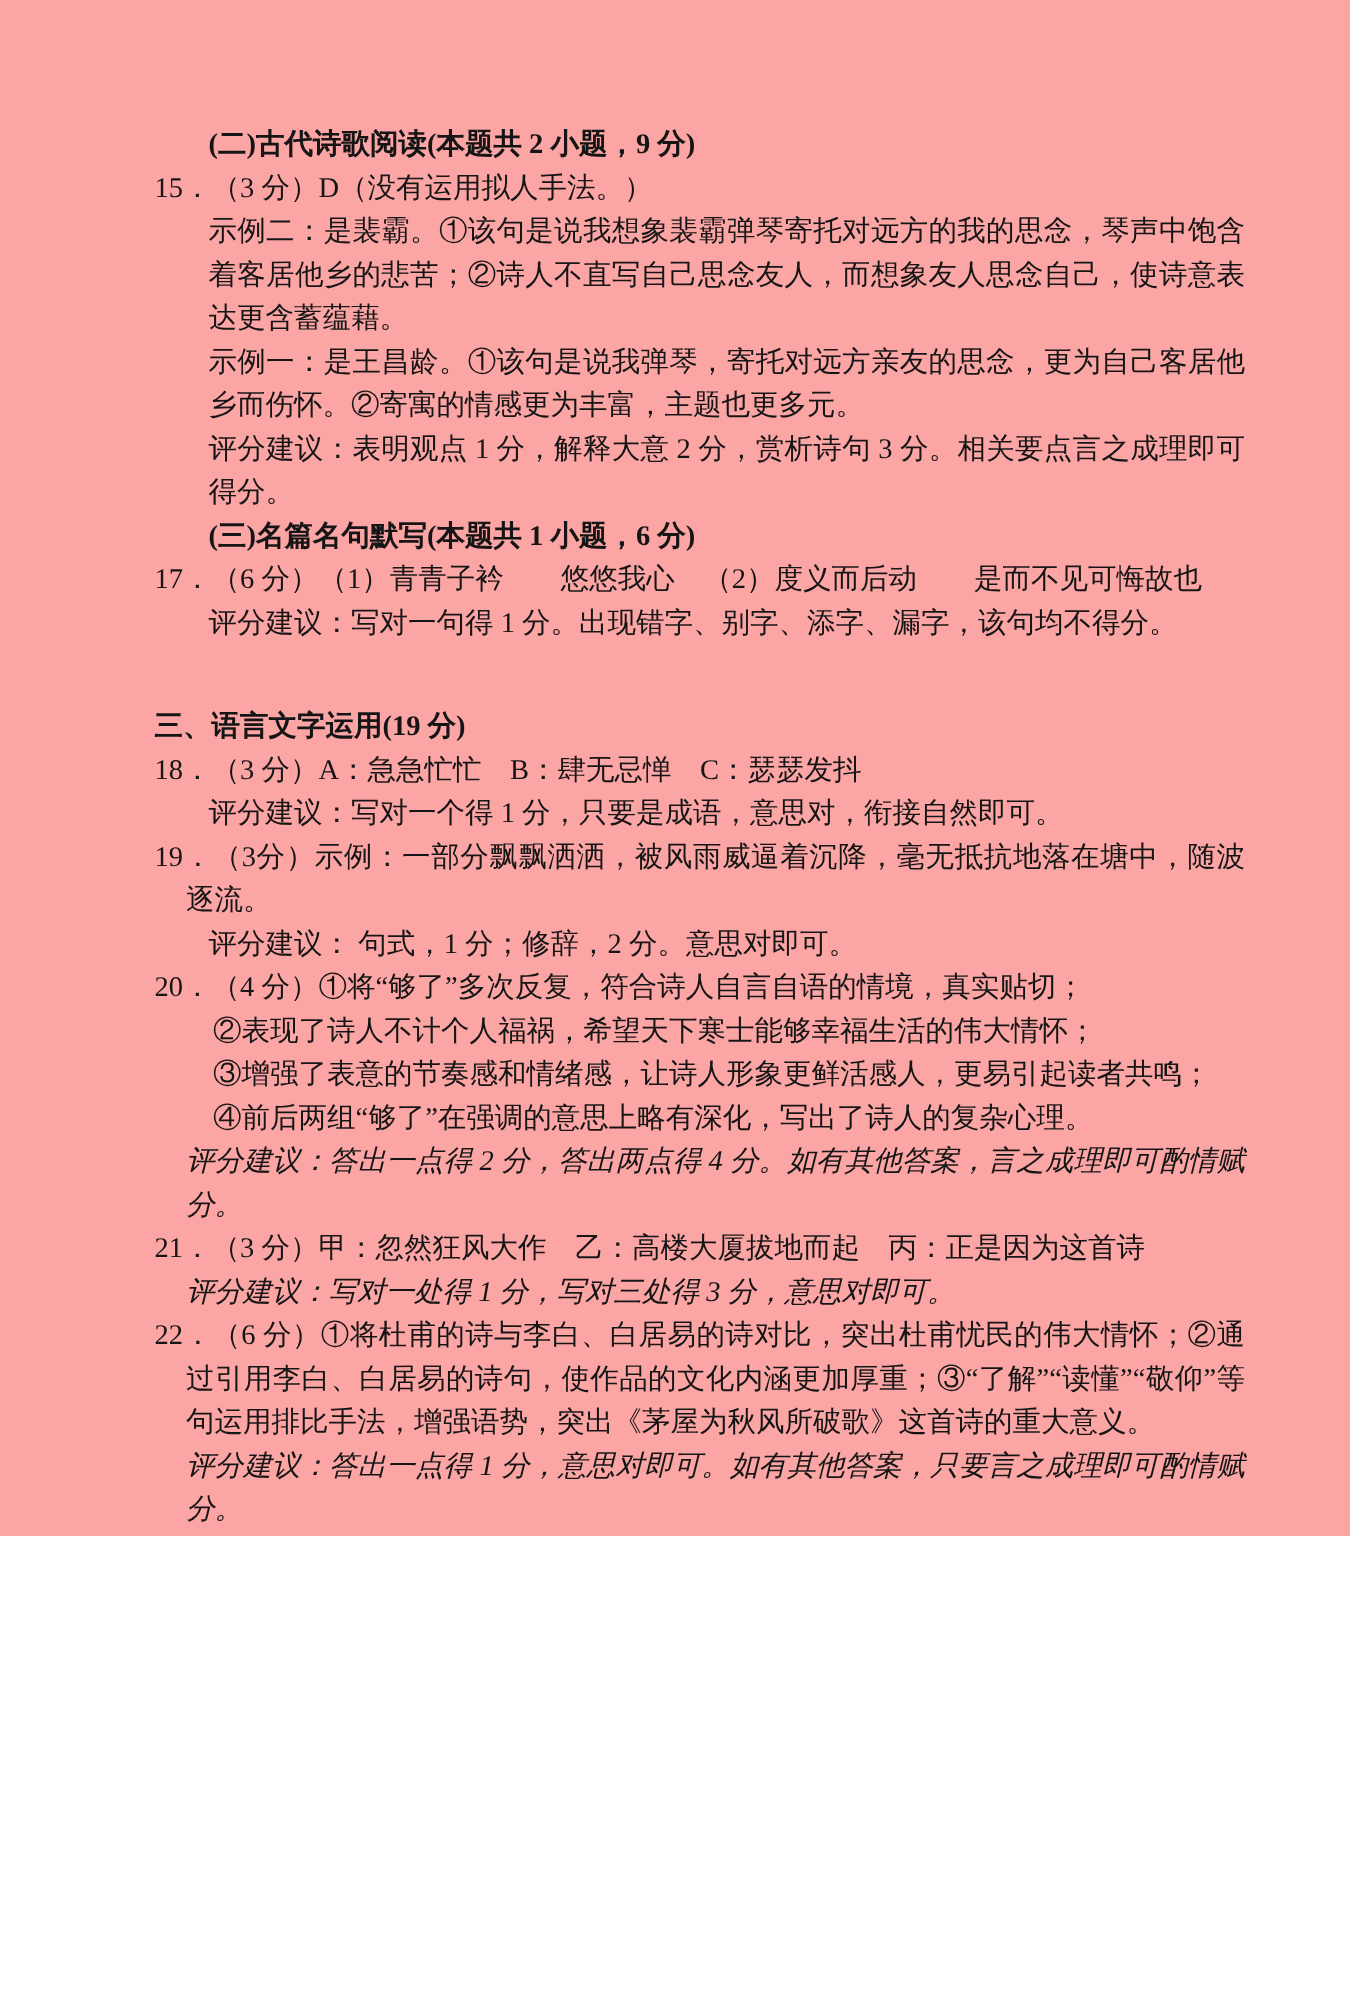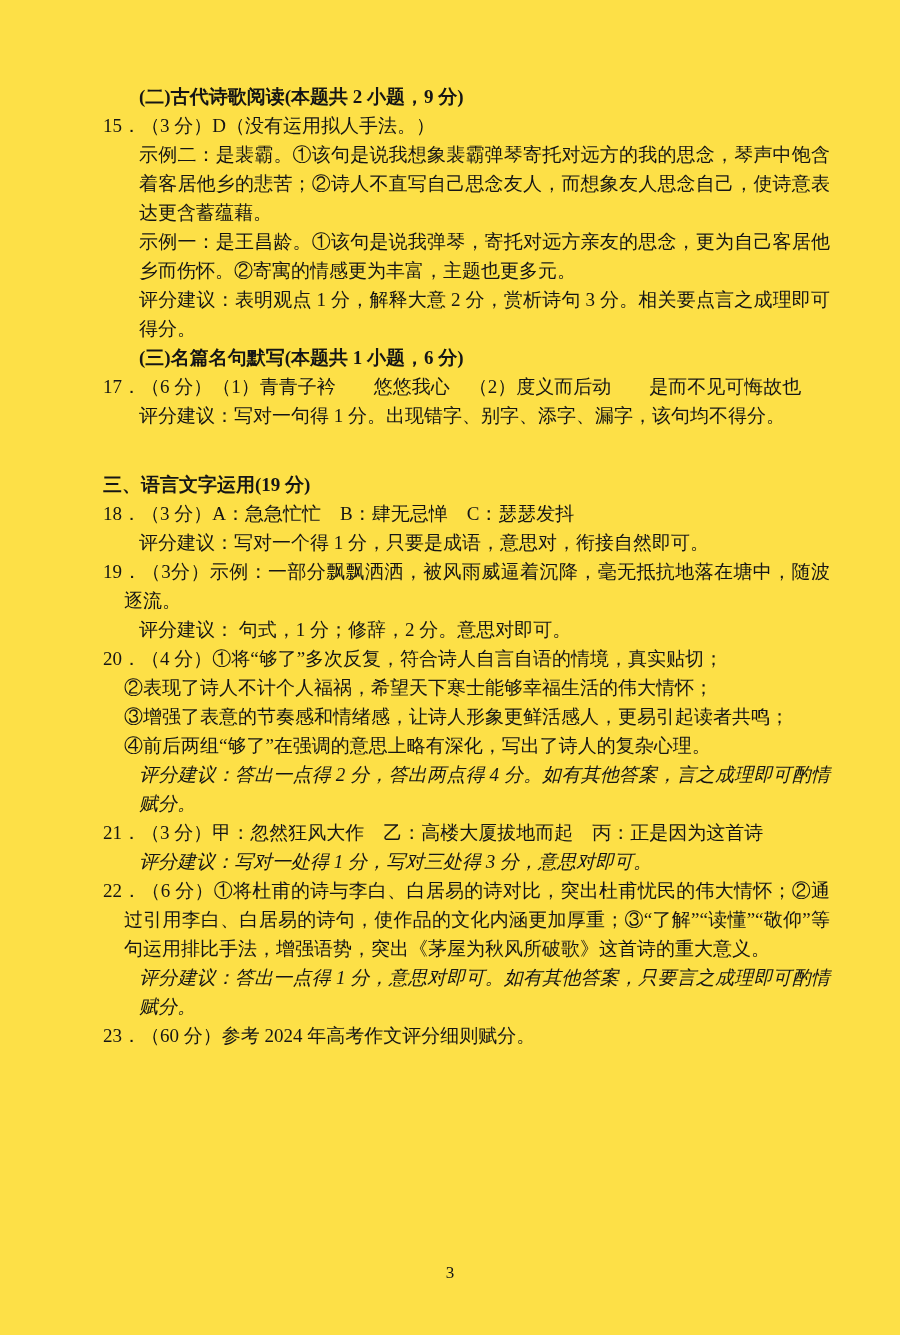--- a/index.html
+++ b/index.html
@@ -3,54 +3,54 @@
 <meta charset="utf-8">
 <style>
   html, body {
     margin: 0;
     padding: 0;
     background: #ffffff;
   }
   .page {
     position: relative;
     width: 900px;
-    height: 1335px;
-    background: #fde047;
+    height: 1024px;
+    background: #fca5a5;
     color: #151515;
     font-family: "Liberation Serif", "DejaVu Serif", serif;
     font-size: 19px;
     line-height: 29px;
     overflow: hidden;
   }
   .content {
     position: absolute;
     left: 103px;
     top: 82px;
     width: 727px;
     text-align: justify;
   }
   
   .q {
     padding-left: 21px;
     text-indent: -21px;
   }
   
   .q-cont {
-    margin-left: 21px;
+    margin-left: 39px;
   }
   
   .sub {
     margin-left: 36px;
   }
   
   .score {
     margin-left: 36px;
   }
   .score-sm {
-    margin-left: 36px;
+    margin-left: 21px;
     font-style: italic;
   }
   
   .h-sub {
     margin-left: 36px;
     font-weight: bold;
   }
   
   .h-main {
     font-weight: bold;

